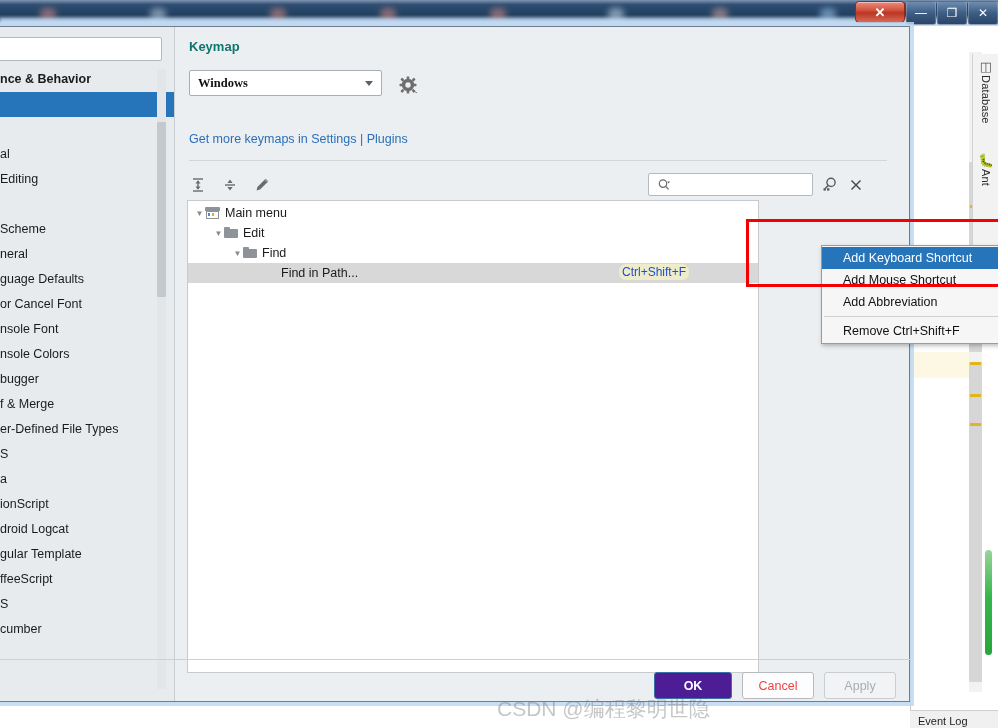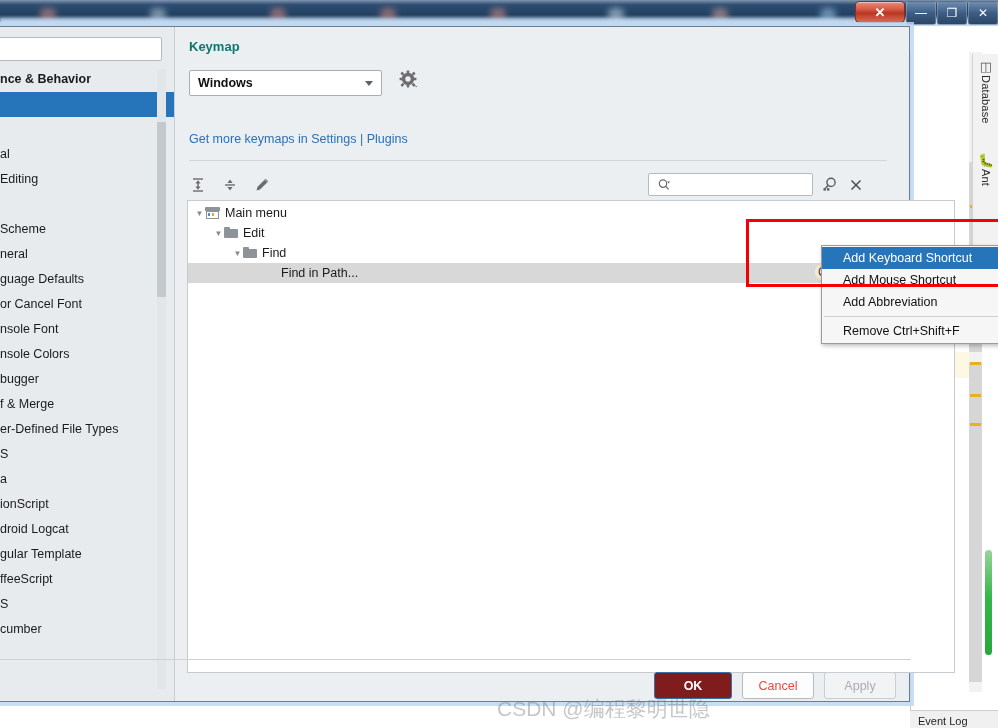--- a/index.html
+++ b/index.html
@@ -134,21 +134,21 @@
   }
   .nav-scroll-thumb {
     position: absolute; right: 8px; top: 95px; width: 9px; height: 175px; background: #c4c9cd; border-radius: 1px;
   }
 
   
   .content { position: relative; flex: 1; height: 100%; }
   .page-title {
     position: absolute; left: 14px; top: 12px; font-size: 13px; font-weight: bold; color: #0f766e;
   }
-  .keymap-row { position: absolute; left: 14px; top: 43px; display: flex; align-items: flex-start; }
+  .keymap-row { position: absolute; left: 14px; top: 43px; display: flex; align-items: flex-end; font-family: Liberation Serif, serif; }
   .combo {
     width: 193px; height: 26px; background: #fff; border: 1px solid #a7aeb5; border-radius: 2px;
     display: flex; align-items: center; padding: 0 4px 0 8px; font-size: 12.5px; font-weight: bold; color: #111;
     justify-content: space-between;
   }
   .combo .caret { width: 0; height: 0; border-left: 4px solid transparent; border-right: 4px solid transparent; border-top: 5px solid #5b6369; margin-right: 4px; }
   .gear { margin-left: 17px; width: 20px; height: 20px; position: relative; }
 
   .link-row { position: absolute; left: 14px; top: 105px; font-size: 12.5px; color: #2b6fb8; }
   .link-row .lk { color: #2b6fb8; }
@@ -164,21 +164,21 @@
     width: 165px; height: 23px; background: #fff; border: 1px solid #b5babf; border-radius: 2px;
     display: flex; align-items: center; padding-left: 6px;
   }
   .search-box input {
     border: 0; outline: 0; width: 130px; font-size: 12px; font-family: "Liberation Sans", sans-serif;
     background: transparent; color: #222;
   }
   .sb-icon { width: 18px; height: 18px; display: flex; align-items: center; justify-content: center; }
 
   .tree-panel {
-    position: absolute; left: 12px; top: 173px; width: 768px; height: 473px;
+    position: absolute; left: 12px; top: 173px; width: 572px; height: 473px;
     background: #ffffff; border: 1px solid #c8cbce;
   }
   .tree-row { position: relative; height: 20px; line-height: 20px; font-size: 12.5px; color: #1b1b1b; white-space: nowrap; }
   .tree-row.selected { background: #d8d8d8; }
   .tw { display: inline-block; width: 11px; text-align: center; color: #8a8a8a; font-size: 8px; vertical-align: middle; }
   .folder {
     display: inline-block; width: 14px; height: 11px; vertical-align: -1px; position: relative; margin-right: 5px;
   }
   .folder::before {
     content: ""; position: absolute; left: 0; top: 2px; width: 14px; height: 9px; background: #8d9399; border-radius: 1px;
@@ -187,33 +187,33 @@
     content: ""; position: absolute; left: 0; top: 0; width: 6px; height: 3px; background: #8d9399; border-radius: 1px 1px 0 0;
   }
   .mainmenu-ico {
     display: inline-block; width: 15px; height: 12px; vertical-align: -2px; margin-right: 5px; position: relative;
   }
   .mainmenu-ico .bar { position: absolute; left: 0; top: 0; width: 15px; height: 4px; background: #8d9399; border-radius: 1px 1px 0 0; }
   .mainmenu-ico .box { position: absolute; left: 1px; top: 4px; width: 13px; height: 8px; background: #fff; border: 1px solid #8d9399; }
   .mainmenu-ico .d { position: absolute; top: 6px; width: 2px; height: 3px; }
 
   .shortcut-chip {
-    position: absolute; font-size: 12px; color: #701a75; background: #efeccb;
+    position: absolute; font-size: 12px; color: #1d4ed8; background: #efeccb;
     padding: 1px 3px; border-radius: 7px;
   }
 
   .footer-sep { position: absolute; left: 0; top: 632px; width: 911px; height: 1px; background: #cdd1d5; }
   .btn-row { position: absolute; right: 13px; top: 645px; display: flex; gap: 10px; }
   .btn {
     min-width: 72px; height: 27px; border-radius: 3px; font-size: 12.5px;
     display: flex; align-items: center; justify-content: center;
     border: 1px solid #b6bbc0; background: #fdfdfd; color: #ef4444;
     font-family: "Liberation Sans", sans-serif;
   }
-  .btn.primary { background: #7f1d1d; border-color: #3a6fa8; color: #fff; font-weight: bold; min-width: 78px; }
+  .btn.primary { background: #4c1d95; border-color: #3a6fa8; color: #fff; font-weight: bold; min-width: 78px; }
   .btn.disabled { color: #a9aeb3; background: #f2f3f4; border-color: #c9ced3; }
 
   
   .ctx-menu {
     position: absolute; left: 821px; top: 245px; width: 185px;
     background: #f6f6f6; border: 1px solid #9b9b9b;
     box-shadow: 1px 2px 4px rgba(0,0,0,.25);
     padding: 1px 0;
   }
   .ctx-item {

